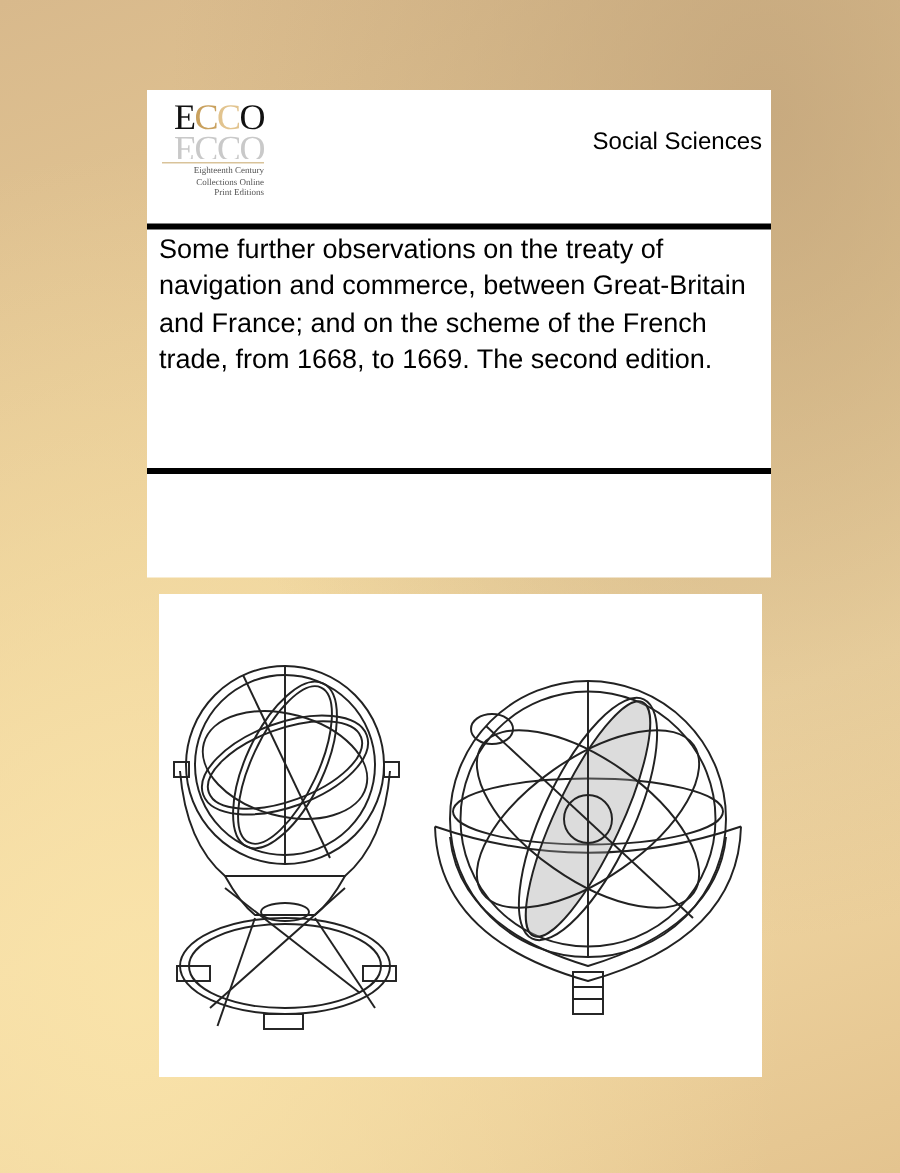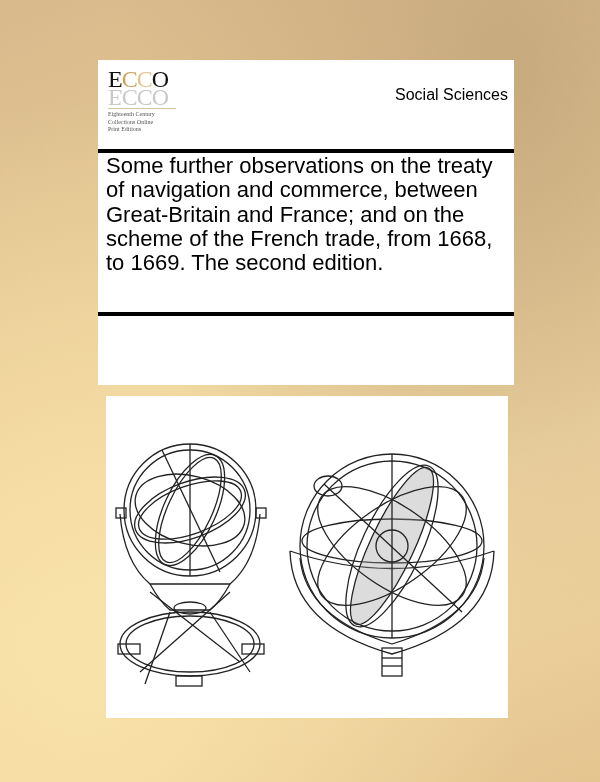--- a/index.html
+++ b/index.html
@@ -8,37 +8,37 @@
     background:
       radial-gradient(ellipse at 85% 10%, rgba(190,160,120,0.75) 0%, rgba(190,160,120,0) 55%),
       radial-gradient(ellipse at 15% 85%, rgba(250,228,170,0.9) 0%, rgba(250,228,170,0) 60%),
       linear-gradient(160deg, #d8b98c 0%, #e9cd97 40%, #f2d9a5 65%, #e4c48f 100%);
     font-family:"Liberation Sans", sans-serif;
   }
   .panel-top {
     position:absolute; left:98px; top:60px; width:416px; height:325px;
     background:#ffffff;
   }
-  .logo { position:absolute; left:10px; top:8px; width:68px; text-align:left; }
+  .logo { position:absolute; left:10px; top:8px; width:68px; text-align:right; }
   .logo-mark { font-family:"Liberation Serif", serif; font-size:24px; line-height:22px; letter-spacing:-1px; color:#111; }
   .logo-mark .c1 { color:#c9a15e; }
   .logo-mark .c2 { color:#e2c48f; }
   .logo-reflect { font-family:"Liberation Serif", serif; font-size:24px; line-height:16px; height:16px; overflow:hidden; color:#c9c9c9; transform:scaleY(-1); letter-spacing:-1px; }
   .logo-rule { height:1px; background:#d9c39a; margin:2px 0 2px 0; }
   .logo-sub { font-family:"Liberation Serif", serif; font-size:6px; line-height:7.5px; color:#555; }
   .series {
     position:absolute; right:6px; top:26px;
     font-size:16px; color:#000;
   }
   .rule { position:absolute; left:0; width:416px; height:4px; background:#000; }
   .rule-1 { top:89px; }
   .rule-2 { top:252px; }
   .title {
     position:absolute; left:8px; top:94px; width:404px;
-    font-size:22px; line-height:24.3px; color:#000;
+    font-size:18px; line-height:24.3px; color:#000;
   }
   .panel-img {
     position:absolute; left:106px; top:396px; width:402px; height:322px;
     background:#ffffff;
   }
   .illus { position:absolute; }
 </style>
 </head>
 <body>
 

